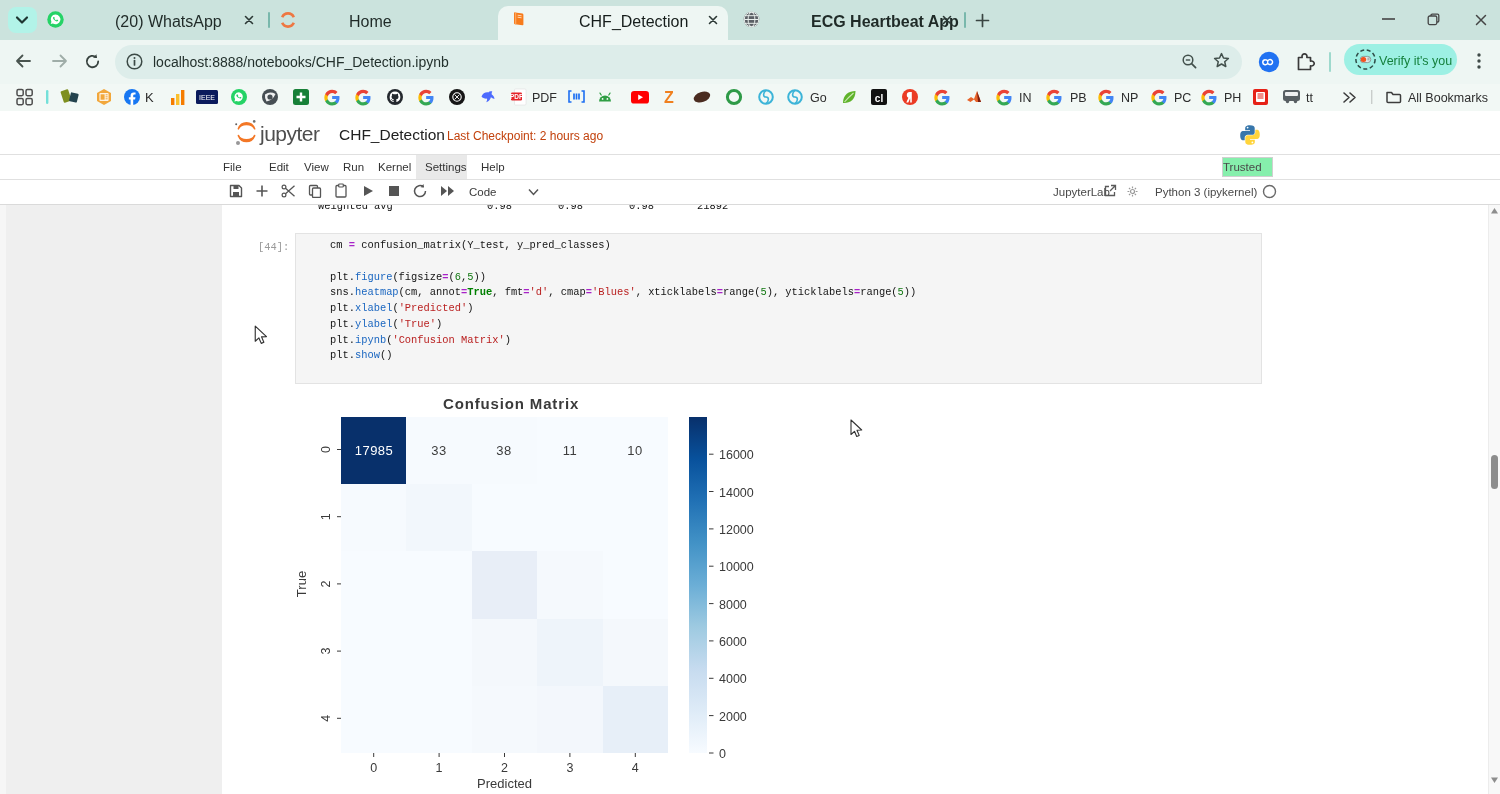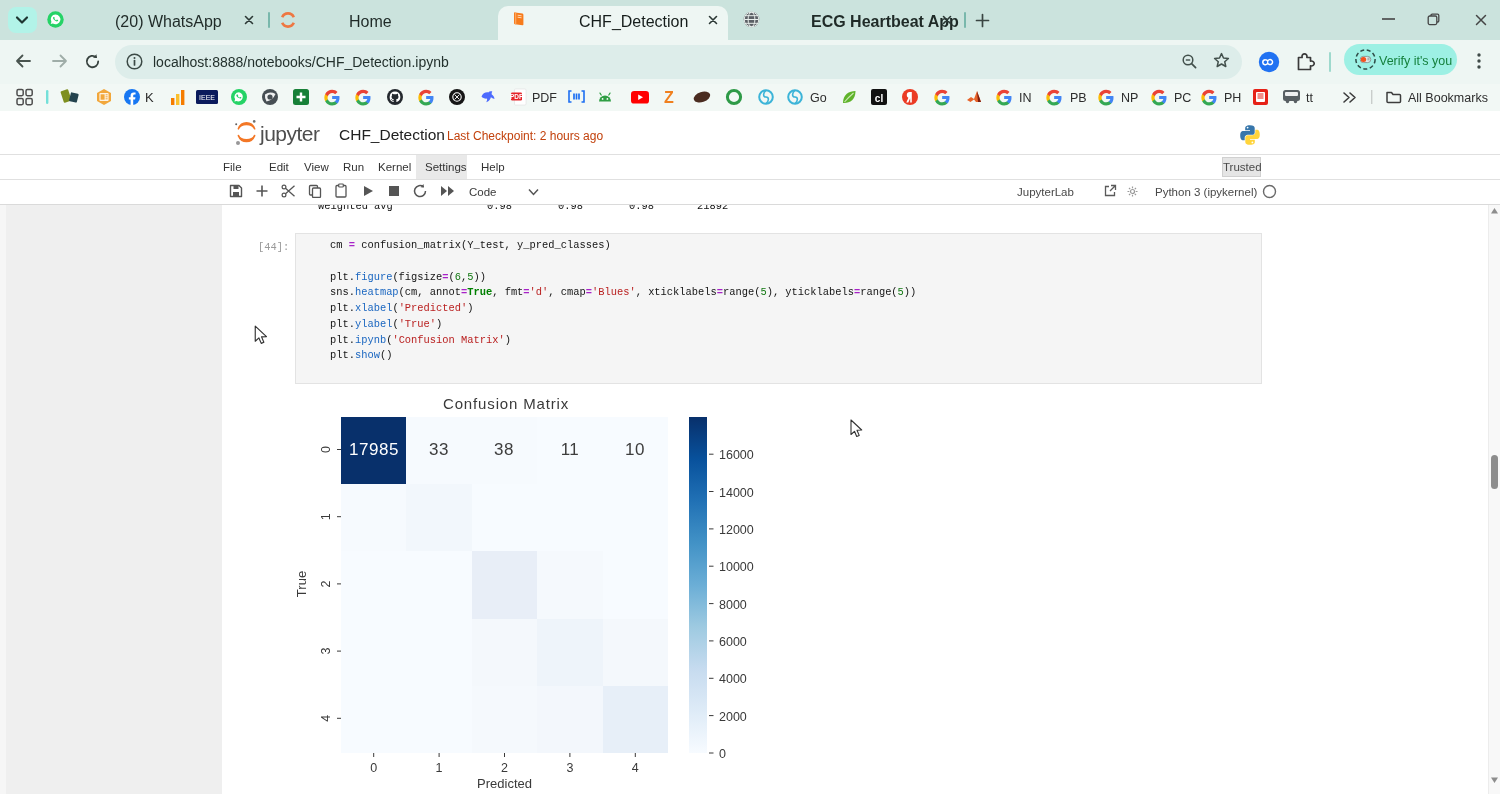--- a/index.html
+++ b/index.html
@@ -27,21 +27,21 @@
   .op{color:#a822c8;font-weight:bold;}
   .kw{color:#008000;font-weight:bold;}
   .str{color:#ba2121;}
   .num{color:#117711;}
   .prop{color:#1a66c0;}
   #prompt{left:258px;top:241px;font-size:10.4px;color:#9a9a9a;}
   
   #sbar{left:1488px;top:205px;width:12px;height:589px;background:#f8f8f8;border-left:1px solid #ececec;}
   #sthumb{left:1491px;top:455px;width:7px;height:34px;background:#8d8d8d;border-radius:4px;}
   
-  .hm-ann{font-size:17px;letter-spacing:0.5px;color:#3d3d3d;position:absolute;transform:translate(-50%,-50%);}
+  .hm-ann{font-size:13px;letter-spacing:0.5px;color:#3d3d3d;position:absolute;transform:translate(-50%,-50%);}
 </style>
 </head>
 <body>
 <div class="abs" id="tabbar"></div>
 <div class="abs" id="urlrow"></div>
 <div class="abs" id="activetab"></div>
 
 <div class="abs" style="left:8px;top:7px;width:29px;height:26px;border-radius:8px;background:#b2f3e8;"></div>
 <svg class="abs" style="left:14px;top:13px;" width="16" height="14" viewBox="0 0 16 14">
     <path d="M3 4.5 L8 9.5 L13 4.5" fill="none" stroke="#1e3531" stroke-width="2.2" stroke-linecap="round" stroke-linejoin="round"></path>
@@ -302,21 +302,21 @@
   </svg>
 
 <div class="abs menuitem" style="left:223px;top:161px;">File</div>
 <div class="abs menuitem" style="left:269px;top:161px;">Edit</div>
 <div class="abs menuitem" style="left:304px;top:161px;">View</div>
 <div class="abs menuitem" style="left:343px;top:161px;">Run</div>
 <div class="abs menuitem" style="left:378px;top:161px;">Kernel</div>
 <div class="abs" style="left:416px;top:155px;width:51px;height:24px;background:#e9e9e9;"></div>
 <div class="abs menuitem" style="left:425px;top:161px;">Settings</div>
 <div class="abs menuitem" style="left:481px;top:161px;">Help</div>
-<div class="abs" style="left:1222px;top:157px;width:39px;height:20px;background:#e5e5e5;border:1px solid #d0d0d0;box-sizing:border-box;font-size:11.5px;color:#4a4a4a;text-align:center;line-height:18px;">Trusted</div>
+<div class="abs" style="left:1222px;top:157px;width:51px;height:20px;background:#86efac;border:1px solid #d0d0d0;box-sizing:border-box;font-size:11.5px;color:#4a4a4a;line-height:18px;">Trusted</div>
 
 <svg class="abs" style="left:229px;top:184px;" width="14" height="14" viewBox="0 0 14 14">
     <path d="M1.5 1.5 h8.5 l2.5 2.5 v8.5 h-11z" fill="none" stroke="#555" stroke-width="1.4" stroke-linejoin="round"></path>
     <rect x="4" y="8" width="6" height="4.5" fill="#555"></rect>
     <rect x="4.5" y="1.5" width="5" height="3.5" fill="#555"></rect>
   </svg>
 <svg class="abs" style="left:255px;top:184px;" width="14" height="14" viewBox="0 0 14 14">
     <path d="M7 1.5 V12.5 M1.5 7 H12.5" stroke="#555" stroke-width="1.6"></path>
   </svg>
 <svg class="abs" style="left:281px;top:184px;" width="15" height="14" viewBox="0 0 15 14">
@@ -344,21 +344,21 @@
   </svg>
 <svg class="abs" style="left:440px;top:185px;" width="16" height="12" viewBox="0 0 16 12">
     <path d="M1 1 L7 6 L1 11z" fill="#555"></path>
     <path d="M8 1 L14 6 L8 11z" fill="#555"></path>
   </svg>
 <div class="abs" style="left:469px;top:186px;font-size:11.5px;color:#3a3a3a;">Code</div>
 <svg class="abs" style="left:527px;top:188px;" width="13" height="9" viewBox="0 0 13 9">
     <path d="M2 1.5 L6.5 6.5 L11 1.5" fill="none" stroke="#555" stroke-width="1.5"></path>
   </svg>
 
-<div class="abs" style="left:1017px;top:186px;font-size:11.5px;color:#484848;">JupyterLab</div>
+<div class="abs" style="left:1053px;top:186px;font-size:11.5px;color:#484848;">JupyterLab</div>
 <svg class="abs" style="left:1104px;top:184px;" width="13" height="13" viewBox="0 0 13 13">
     <path d="M5 2.5 H1.5 V11.5 H10.5 V8" fill="none" stroke="#5a5a5a" stroke-width="1.3"></path>
     <path d="M7 1.5 H11.5 V6 M11.2 1.8 L6 7" fill="none" stroke="#5a5a5a" stroke-width="1.3"></path>
   </svg>
 <svg class="abs" style="left:1127px;top:186px;" width="11" height="11" viewBox="0 0 11 11">
     <circle cx="5.5" cy="5.5" r="2" fill="none" stroke="#9a9a9a" stroke-width="1.2"></circle>
     <g stroke="#9a9a9a" stroke-width="1.2">
       <path d="M5.5 .5 v1.8 M5.5 8.7 v1.8 M.5 5.5 h1.8 M8.7 5.5 h1.8 M2 2 l1.2 1.2 M7.8 7.8 L9 9 M9 2 L7.8 3.2 M3.2 7.8 L2 9"></path>
     </g>
   </svg>
@@ -431,21 +431,21 @@
 
 <div class="abs" style="left:0;top:205px;width:1480px;height:6px;overflow:hidden;">
   <div class="abs mono" style="left:306px;top:-5px;font-size:10.4px;color:#111;white-space:pre;margin-left:12px;">weighted avg</div>
   <div class="abs mono" style="left:487px;top:-5px;font-size:10.4px;color:#111;">0.98</div>
   <div class="abs mono" style="left:558px;top:-5px;font-size:10.4px;color:#111;">0.98</div>
   <div class="abs mono" style="left:629px;top:-5px;font-size:10.4px;color:#111;">0.98</div>
   <div class="abs mono" style="left:697px;top:-5px;font-size:10.4px;color:#111;">21892</div>
 </div>
 
 <div class="abs" style="left:296px;top:390px;width:470px;height:404px;background:#fff;"></div>
-<div class="abs" style="left:443px;top:395px;font-size:15px;letter-spacing:0.85px;color:#3a3a3a;">Confusion Matrix</div>
+<div class="abs" style="left:443px;top:395px;font-size:15px;letter-spacing:0.85px;color:#3a3a3a;font-weight:bold;">Confusion Matrix</div>
 <div class="abs" id="hmgrid" style="left:341px;top:417px;width:327px;height:336px;">
     <div style="position:absolute;left:0.0px;top:0.0px;width:65.6px;height:67.4px;background:#08306b"></div>
     <div style="position:absolute;left:65.4px;top:0.0px;width:65.6px;height:67.4px;background:#f6fafe"></div>
     <div style="position:absolute;left:130.8px;top:0.0px;width:65.6px;height:67.4px;background:#f6fafe"></div>
     <div style="position:absolute;left:196.2px;top:0.0px;width:65.6px;height:67.4px;background:#f7fbff"></div>
     <div style="position:absolute;left:261.6px;top:0.0px;width:65.6px;height:67.4px;background:#f7fbff"></div>
     <div style="position:absolute;left:0.0px;top:67.2px;width:65.6px;height:67.4px;background:#f6fafe"></div>
     <div style="position:absolute;left:65.4px;top:67.2px;width:65.6px;height:67.4px;background:#f2f7fc"></div>
     <div style="position:absolute;left:130.8px;top:67.2px;width:65.6px;height:67.4px;background:#f7fbff"></div>
     <div style="position:absolute;left:196.2px;top:67.2px;width:65.6px;height:67.4px;background:#f7fbff"></div>

